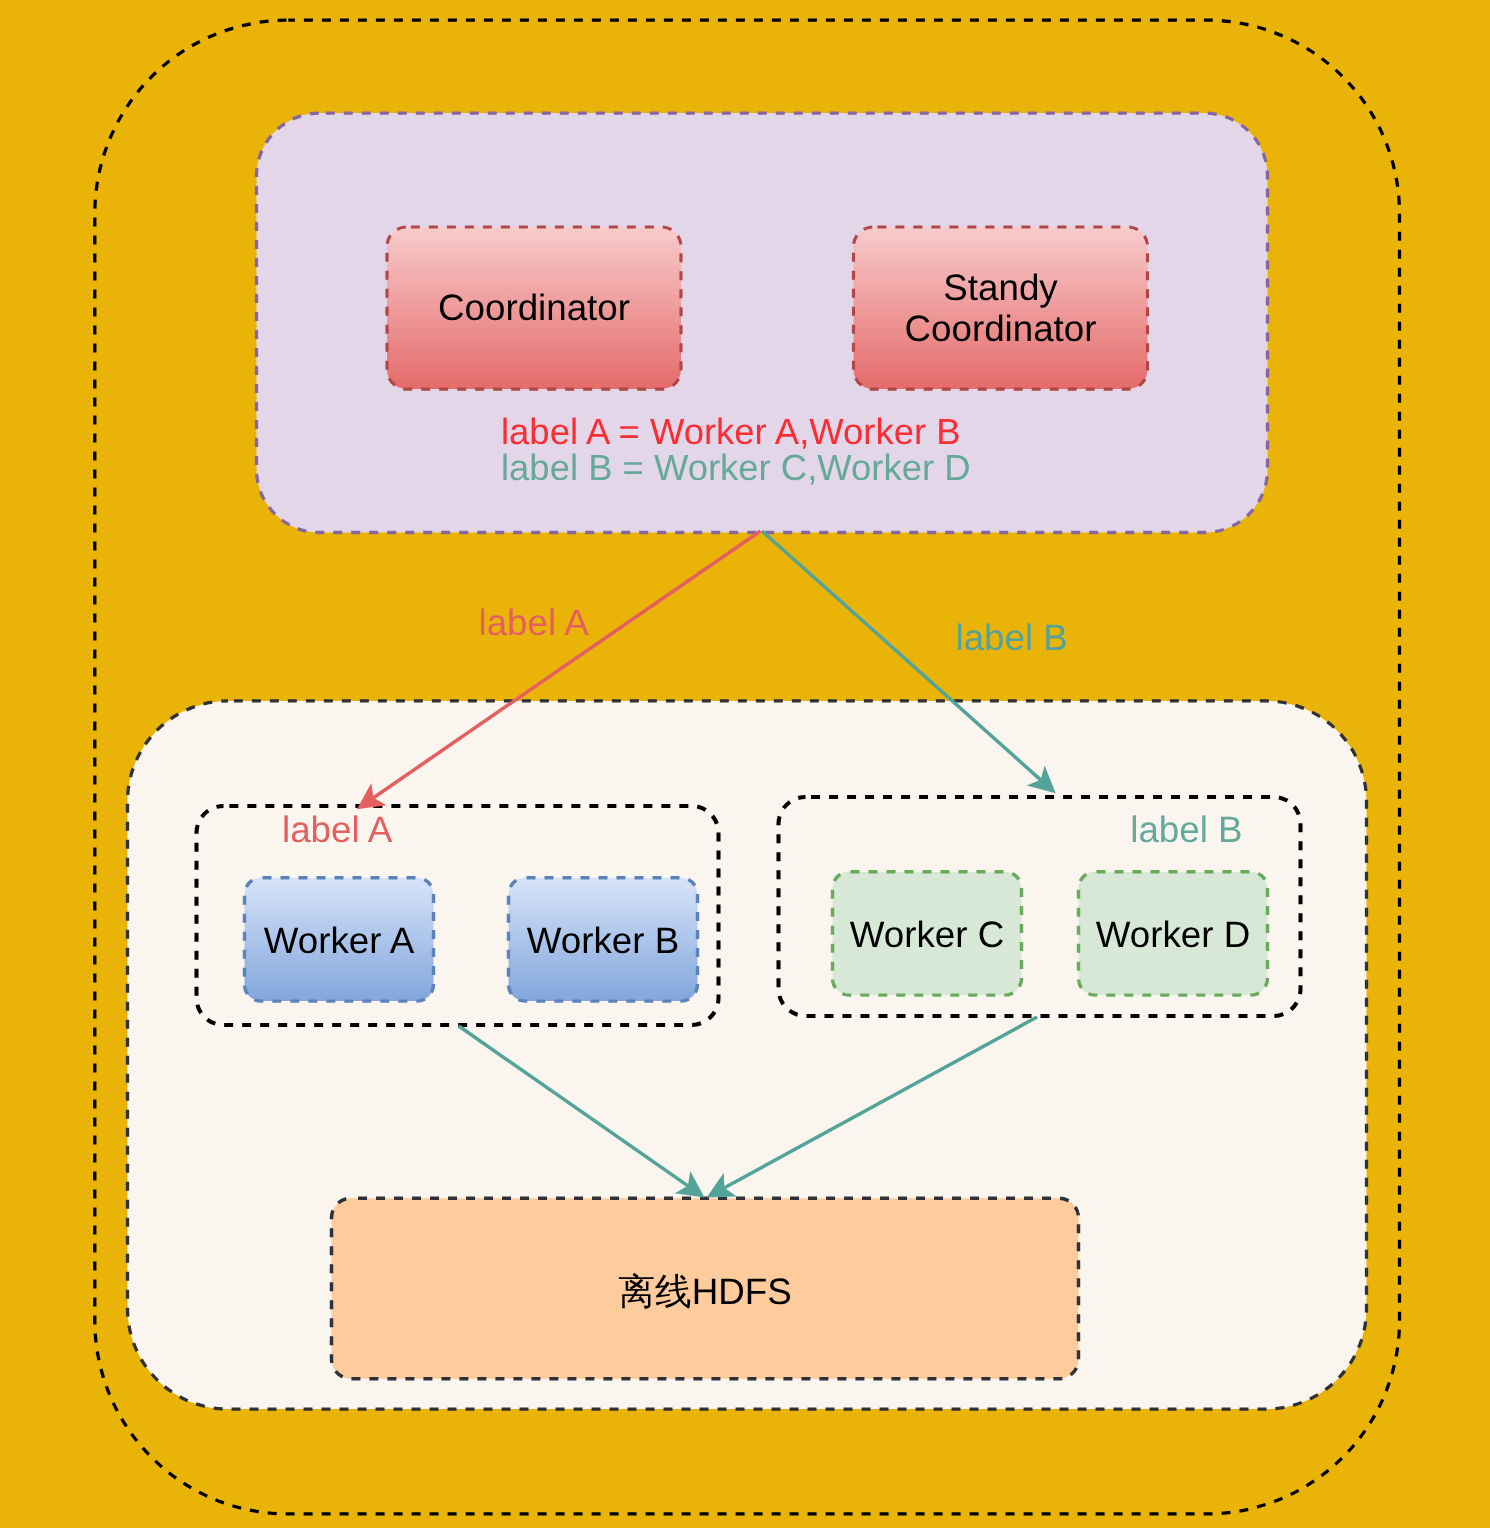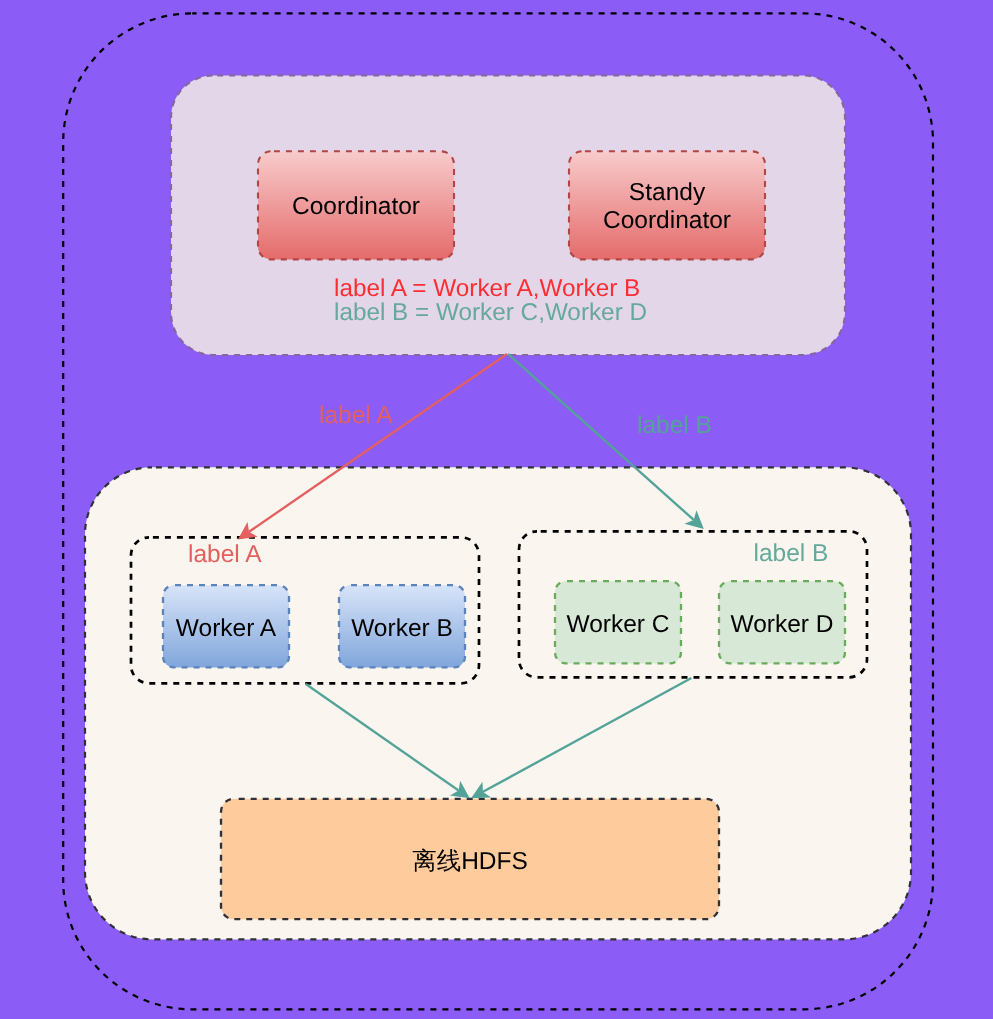--- a/index.html
+++ b/index.html
@@ -3,21 +3,21 @@
 <meta charset="utf-8">
 <title>Coordinator Worker Label Diagram</title>
 <style>
   html,body{margin:0;padding:0;background:#ffffff;}
   body{width:993px;height:1019px;overflow:hidden;
        font-family:"Liberation Sans",sans-serif;
        -webkit-font-smoothing:antialiased;
        text-rendering:geometricPrecision;}
   svg text{paint-order:fill;}
   svg#scene{will-change:transform;}
-  #canvas{position:relative;width:993px;height:1019px;background:#8b5cf6;}
+  #canvas{position:relative;width:993px;height:1019px;background:#eab308;}
   svg#scene{position:absolute;left:0;top:0;width:993px;height:1019px;display:block;}
   .shp{fill:none;}
   text{font-family:"Liberation Sans",sans-serif;}
   .box-label{font-size:24.5px;fill:#000000;text-anchor:middle;}
   .cjk-label{font-size:24.5px;fill:#000000;text-anchor:middle;}
   .map-label{font-size:24.3px;}
   .edge-label{font-size:24.5px;}
   .grp-label{font-size:24.5px;}
 </style>
 </head>

